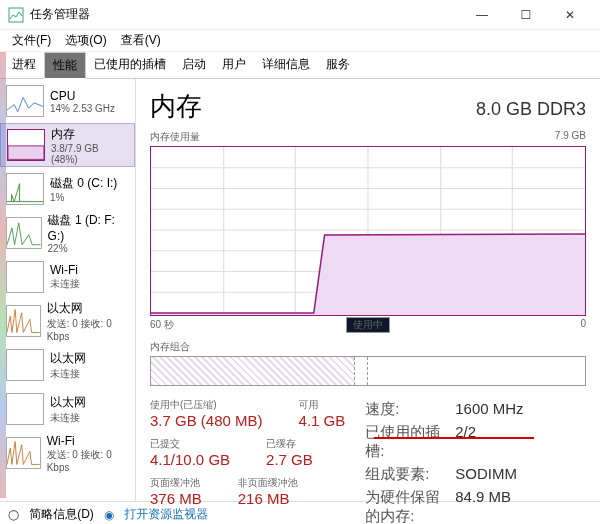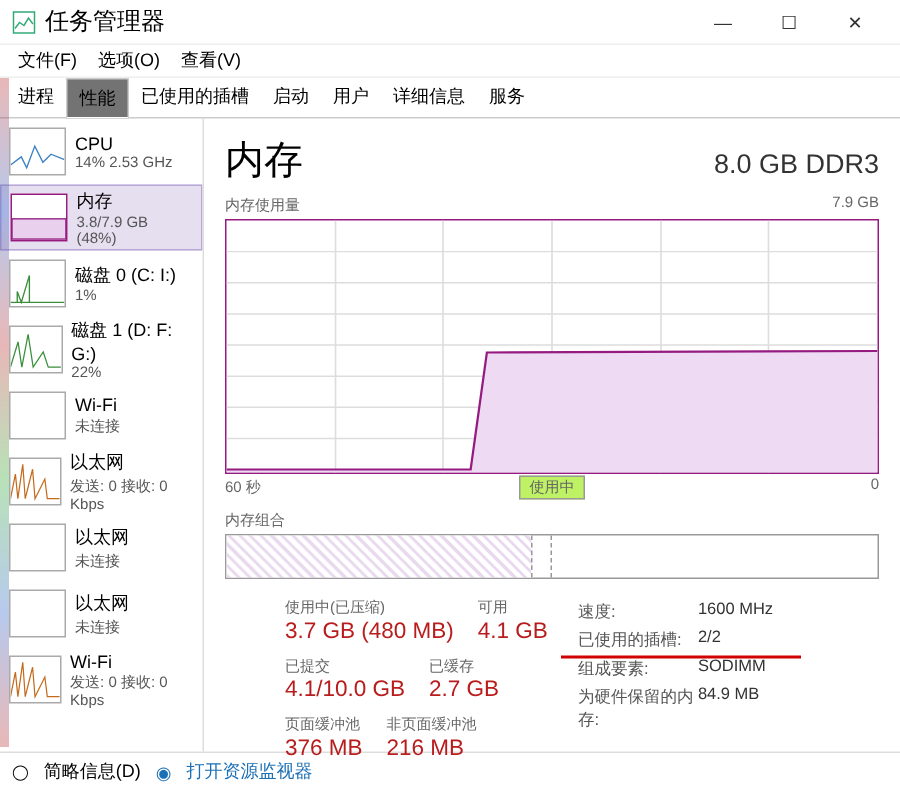--- a/index.html
+++ b/index.html
@@ -1,19 +1,19 @@
 <!DOCTYPE html>
 <html><head>
 <meta charset="utf-8">
 <style>
 * { margin: 0; padding: 0; box-sizing: border-box; }
 body { font-family: "Microsoft YaHei", "Segoe UI", sans-serif; font-size: 12px; background: #fff; width: 600px; height: 524px; overflow: hidden; position: relative; }
 .titlebar { height: 30px; display: flex; align-items: center; padding: 0 8px; background: #fff; border-bottom: 1px solid #eee; }
 .titlebar .icon { width: 16px; height: 16px; margin-right: 6px; }
-.titlebar .title { flex: 1; font-size: 16px; }
+.titlebar .title { flex: 1; font-size: 12px; }
 .titlebar .winbtn { width: 44px; height: 28px; display: flex; align-items: center; justify-content: center; color: #333; font-size: 12px; cursor: default; }
 .menubar { height: 22px; display: flex; align-items: center; padding: 0 6px; gap: 2px; border-bottom: 1px solid #eee; }
 .menubar .menuitem { padding: 2px 6px; font-size: 12px; }
 .tabs { display: flex; gap: 0; border-bottom: 1px solid #ccc; padding: 0 4px; font-size: 12px; }
 .tabs .tab { padding: 4px 8px; cursor: default; }
 .tabs .tab.active { border: 1px solid #ccc; border-bottom: 1px solid #fff; margin-bottom: -1px; background: #737373; }
 .body { display: flex; height: calc(100% - 30px - 22px - 24px - 26px); }
 .sidebar { width: 136px; border-right: 1px solid #ddd; overflow: hidden; }
 .sideitem { display: flex; align-items: center; padding: 4px 6px; gap: 6px; height: 44px; }
 .sideitem.selected { background: #e5dff0; border: 1px solid #b8a8d8; }
@@ -22,39 +22,39 @@
 .sidetext .name { font-size: 12px; }
 .sidetext .sub { font-size: 10px; color: #555; }
 .main { flex: 1; padding: 10px 14px 4px 14px; position: relative; }
 .mainheader { display: flex; justify-content: space-between; align-items: baseline; }
 .mainheader .h1 { font-size: 26px; font-weight: 300; }
 .mainheader .spec { font-size: 18px; color: #333; }
 .chartlabel { font-size: 10px; color: #666; display: flex; justify-content: space-between; margin-top: 6px; gap: 44px; }
 .chart { border: 1px solid #951b81; height: 170px; margin-top: 2px; background: #fff; position: relative; }
 .chart svg { width:100%; height:100%; display:block; }
 .axis { display: flex; justify-content: space-between; font-size: 10px; color: #666; margin-top: 2px; }
-.axis .midbtn { font-size:10px; padding:0 6px; border:1px solid #999; background:#bef264; position:absolute; left:50%; transform:translateX(-50%); margin-top:-1px;}
+.axis .midbtn { font-size:10px; padding:0 6px; border:1px solid #999; background:#0f172a; position:absolute; left:50%; transform:translateX(-50%); margin-top:-1px;}
 .comp-lbl { font-size: 10px; color: #666; margin-top: 8px; }
 .compbar { border: 1px solid #999; height: 30px; margin-top: 2px; display: flex; }
 .compbar .seg1 { width: 47%; background: repeating-linear-gradient(45deg,#e9d9ee,#e9d9ee 2px,#fff 2px,#fff 5px); border-right:1px dashed #999;}
 .compbar .seg2 { width: 3%; border-right:1px dashed #999;}
 .stats { display: flex; margin-top: 12px; gap: 20px; }
 .statscol { display: flex; flex-direction: column; gap: 8px; }
 .stat .lbl { font-size: 10px; color: #666; }
 .stat .val { font-size: 15px; color: #b91c1c; }
-.kv { font-size: 11px; display: flex; }
+.kv { font-size: 15px; display: flex; gap: 10px; }
 .kv .k { width: 80px; color: #555; }
 .kv .v { color: #333; }
 .kvcol { display:flex; flex-direction:column; gap:4px; margin-top:2px;}
 .underline { position:absolute; border-bottom:2px solid #d20000; }
 .footer { height: 26px; border-top:1px solid #ddd; display:flex; align-items:center; padding:0 8px; gap:10px; font-size:12px;}
 .footer .chev { font-size:10px; }
 .footer .link { color:#1a6fb5; }
 .leftstrip { position:absolute; left:0; top:52px; width:6px; bottom:26px; background:linear-gradient(#b33,#36c,#b33,#3a3,#36c,#b33); opacity:0.35; z-index:5;}
-.row2 { display:flex; gap:16px;margin-left:40px; }
+.row2 { display:flex; gap:36px; }
 </style>
 </head>
 <body>
 
 <div class="leftstrip"></div>
 
 <div class="titlebar">
   <span class="icon">
     <svg viewBox="0 0 16 16">
         <rect x="1" y="1" width="14" height="14" fill="none" stroke="#3a7" stroke-width="1"></rect>

